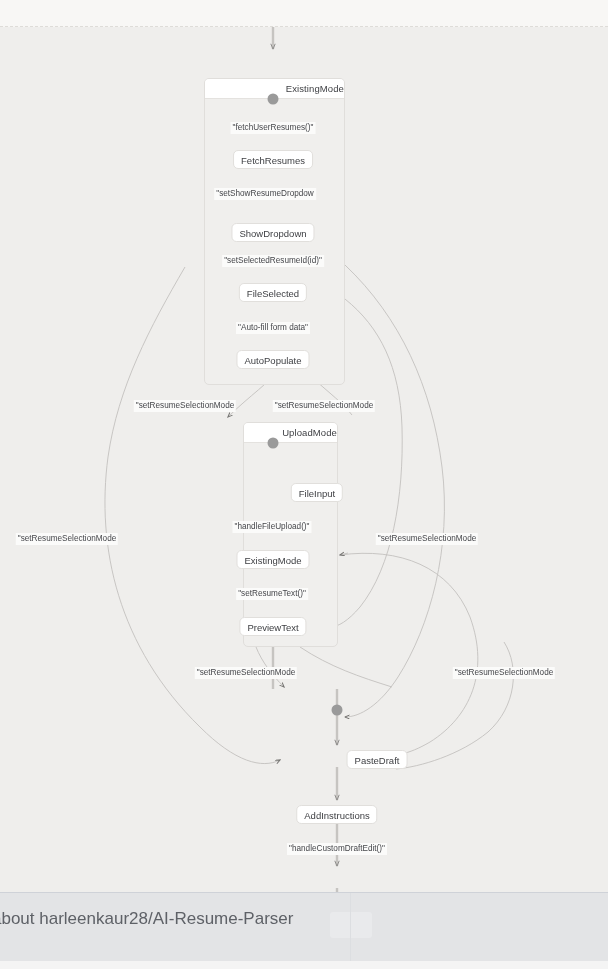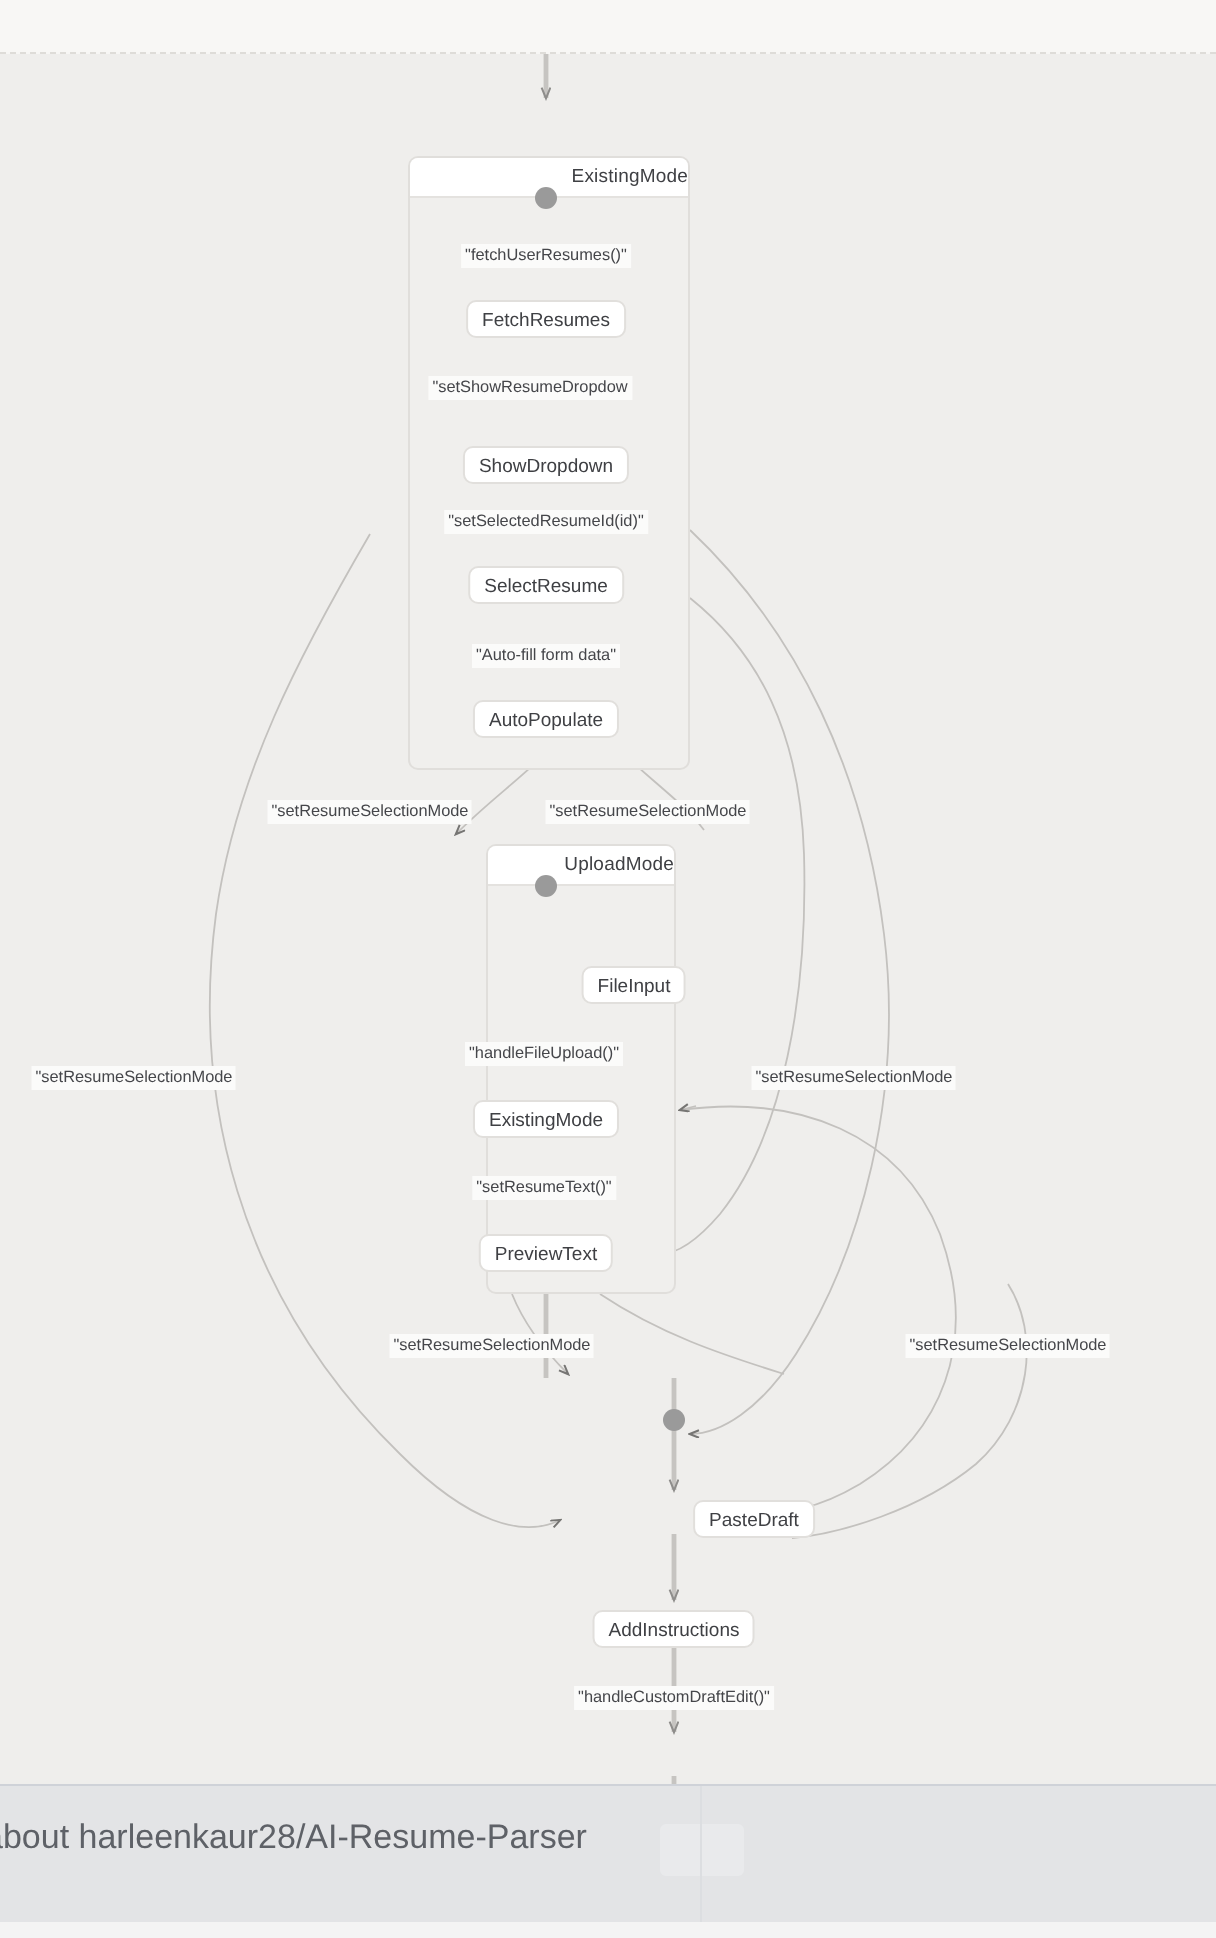--- a/index.html
+++ b/index.html
@@ -177,21 +177,21 @@
     </div>
     <div class="start-node" style="left:273px;top:72px;"></div>
 
     <div class="edge-label clip-r" style="left:273px;top:95px;">"fetchUserResumes()"</div>
     <div class="state" style="left:273px;top:123px;">FetchResumes</div>
 
     <div class="edge-label clip-r" style="left:265px;top:161px;">"setShowResumeDropdow</div>
     <div class="state" style="left:273px;top:176px;margin-top:20px;">ShowDropdown</div>
 
     <div class="edge-label" style="left:273px;top:228px;">"setSelectedResumeId(id)"</div>
-    <div class="state" style="left:273px;top:256px;">SelectResume</div>
+    <div class="state" style="left:273px;top:256px;">FileSelected</div>
 
     <div class="edge-label" style="left:273px;top:295px;">"Auto-fill form data"</div>
     <div class="state" style="left:273px;top:323px;">AutoPopulate</div>
 
     <div class="edge-label" style="left:185px;top:373px;">"setResumeSelectionMode</div>
     <div class="edge-label" style="left:324px;top:373px;">"setResumeSelectionMode</div>
 
     <div class="composite" style="left:226px;top:395px;width:95px;height:225px;margin-left:17px;">
       <div class="composite-title">UploadMode</div>
     </div>

